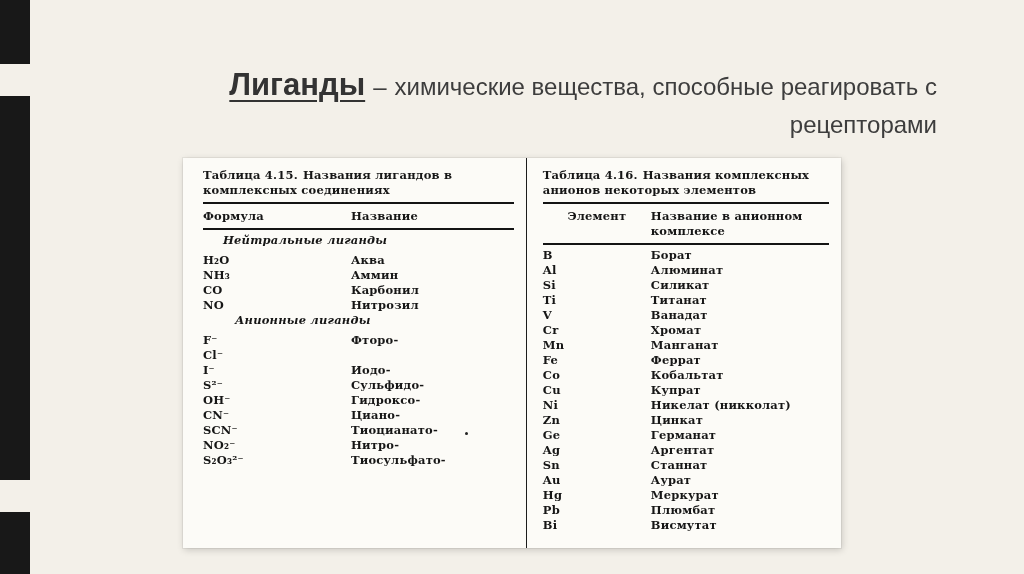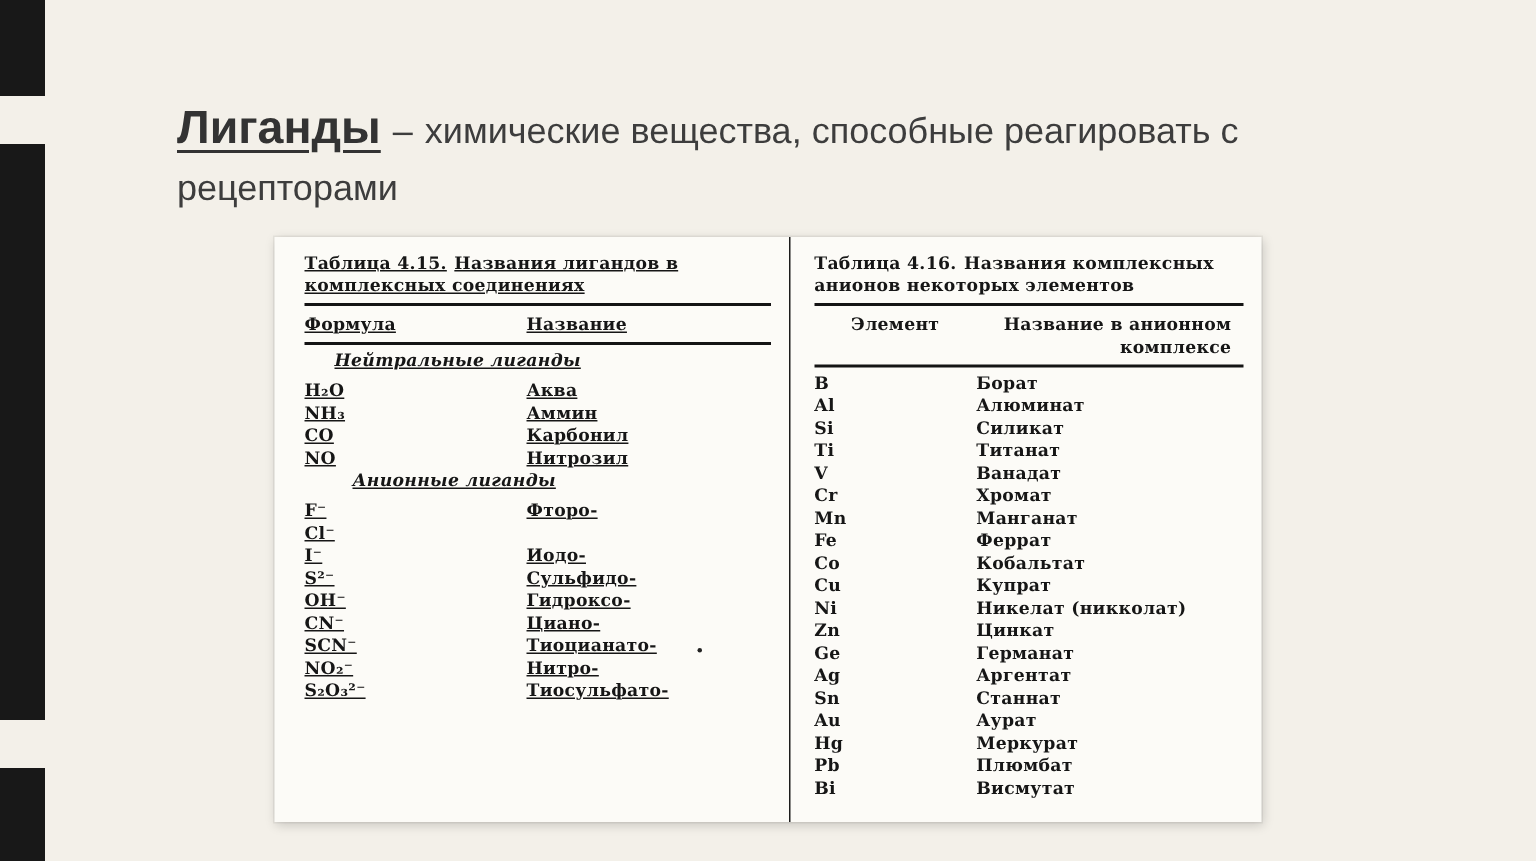--- a/index.html
+++ b/index.html
@@ -8,48 +8,48 @@
     background:#f3f0e9;font-family:"Liberation Sans",sans-serif;
   }
   
   .bar-seg{position:absolute;left:0;width:30px;background:#181818;}
   .seg1{top:0;height:64px;}
   .seg2{top:96px;height:384px;}
   .seg3{top:512px;height:62px;}
 
   
   .title{
-    position:absolute;left:118px;top:66px;width:805px;
-    color:#3d3d3d;font-size:24px;line-height:38px;
+    position:absolute;left:132px;top:66px;width:805px;
+    color:#3d3d3d;font-size:24px;line-height:38px;text-align:right;
   }
   .title .term{
     font-size:31px;font-weight:bold;color:#333;
     text-decoration:underline;text-decoration-thickness:2px;text-underline-offset:5px;
   }
   .title .sep{margin:0 8px;}
 
   
   .scan{
     position:absolute;left:183px;top:158px;width:658px;height:390px;
     background:#fcfbf7;box-shadow:0 0 0 1px rgba(0,0,0,.05),1px 2px 7px rgba(0,0,0,.18);
     display:flex;box-sizing:border-box;
     font-family:"DejaVu Serif",serif;font-weight:bold;color:#161616;
     font-size:11.5px;line-height:15px;letter-spacing:.2px;
   }
   .col{box-sizing:border-box;padding:10px 12px 8px 20px;}
-  .col1{width:348px;border-right:1.5px solid #1c1c1c;text-decoration:underline;}
+  .col1{width:348px;border-right:1.5px solid #1c1c1c;}
   .col2{width:318px;padding-left:16px;}
   .caption{margin-bottom:4px;}
   .cap-label{margin-right:5px;}
   .rule{border-top:2px solid #141414;margin:3px 0;}
   .thead{margin:5px 0 4px 0;}
   .t1grid{display:grid;grid-template-columns:148px 1fr;}
   .t2grid{display:grid;grid-template-columns:108px 1fr;}
   .t2 .thead .el-h{text-align:center;}
-  .t2 .thead .name-h{text-align:right;max-width:170px;}
+  .t2 .thead .name-h{text-align:left;max-width:170px;}
   .section-label{font-style:italic;margin:0 0 5px 20px;}
   .section-label.s2{margin-left:32px;}
   .trow{min-height:15px;}
   .trow .formula{white-space:nowrap;}
   .artifact-dot{
     position:absolute;left:282px;top:274px;width:3px;height:3px;
     border-radius:50%;background:#222;
   }
 </style>
 </head>

